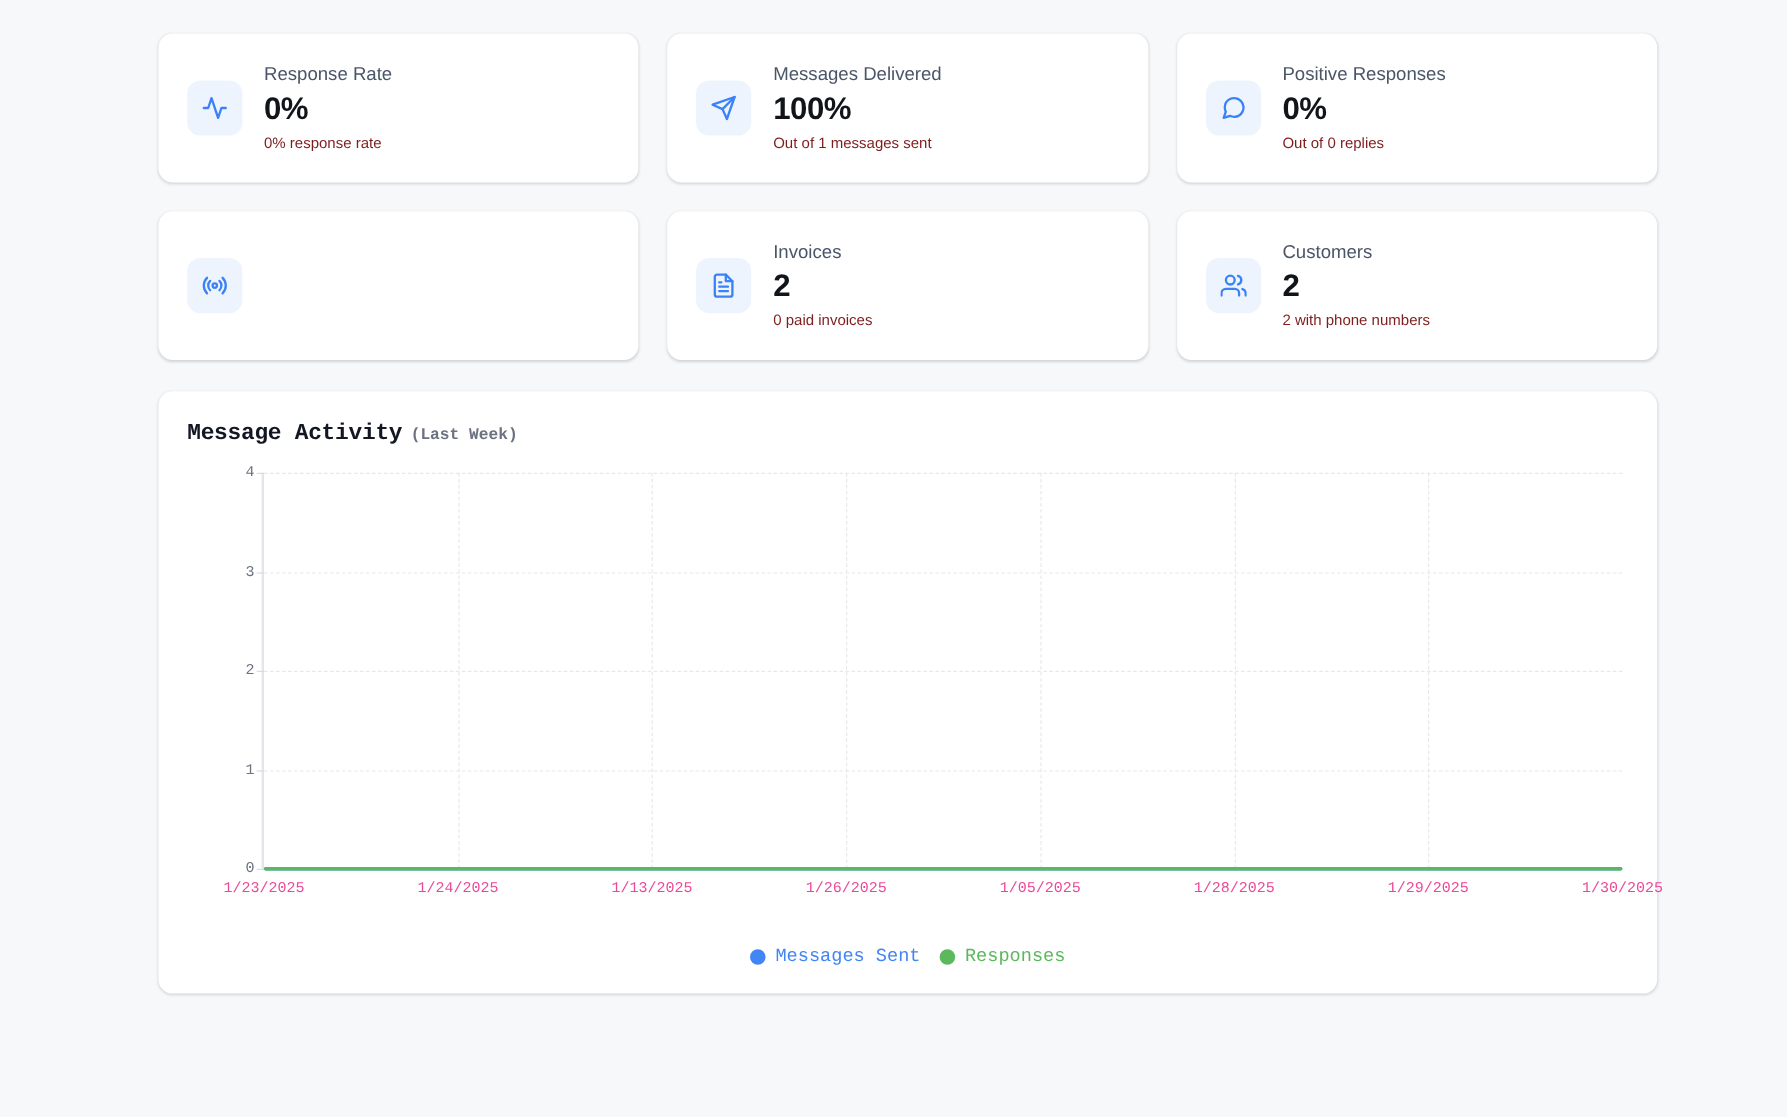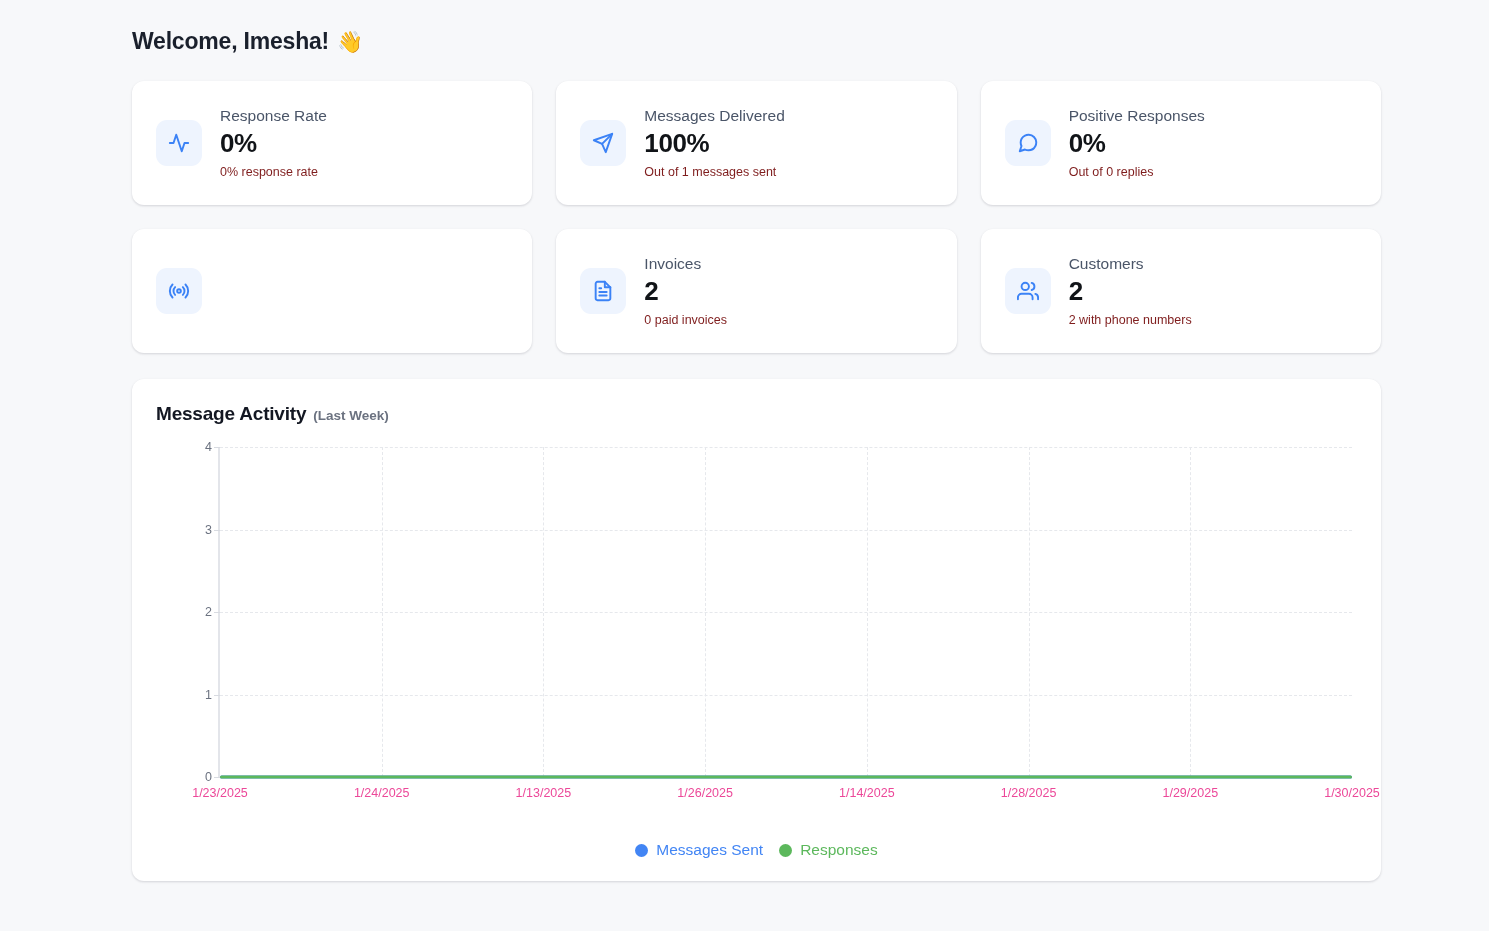--- a/index.html
+++ b/index.html
@@ -86,20 +86,21 @@
 
   
   .chart-card {
     margin-top: 26px;
     background: #ffffff;
     border-radius: 12px;
     box-shadow: 0 1px 3px rgba(16,24,40,0.10), 0 1px 2px rgba(16,24,40,0.06);
     height: 502px;
     padding: 24px 26px 18px 24px;
     position: relative;
+    font-family: Liberation Mono, monospace;
   }
 
   .chart-title {
     font-size: 19px;
     font-weight: bold;
     color: #131722;
     letter-spacing: -0.2px;
     display: flex;
     align-items: baseline;
     gap: 7px;
@@ -180,24 +181,20 @@
   }
   .legend-item { display: flex; align-items: center; gap: 8px; }
   .legend-dot { width: 13px; height: 13px; border-radius: 50%; }
   .legend-text { font-size: 15.5px; }
 </style>
 </head>
 <body>
 
 <div class="page">
 
-  <div class="greeting">
-    <span>Welcome, Imesha!</span>
-    <span class="wave">👋</span>
-  </div>
 
   <div class="stat-grid" id="stat-grid">
       <div class="stat-card">
         <div class="stat-icon">
           <svg width="22" height="22" viewBox="0 0 24 24" fill="none" stroke="#3b82f6" stroke-width="2.1" stroke-linecap="round" stroke-linejoin="round">
             <polyline points="22 12 18 12 15 21 9 3 6 12 2 12"></polyline>
           </svg>
         </div>
         <div class="stat-body">
           <div class="stat-label">Response Rate</div>
@@ -295,21 +292,21 @@
           <div class="ytick" style="top: 0%;">4</div>
           <div class="ytick-mark" style="top: 0%;"></div>
           <div class="xtick" style="left: 0%;">1/23/2025</div>
           <div class="vgrid" style="left: 14.2857%;"></div>
           <div class="xtick" style="left: 14.2857%;">1/24/2025</div>
           <div class="vgrid" style="left: 28.5714%;"></div>
           <div class="xtick" style="left: 28.5714%;">1/13/2025</div>
           <div class="vgrid" style="left: 42.8571%;"></div>
           <div class="xtick" style="left: 42.8571%;">1/26/2025</div>
           <div class="vgrid" style="left: 57.1429%;"></div>
-          <div class="xtick" style="left: 57.1429%;">1/14/2025</div>
+          <div class="xtick" style="left: 57.1429%;">1/05/2025</div>
           <div class="vgrid" style="left: 71.4286%;"></div>
           <div class="xtick" style="left: 71.4286%; text-align: center;">1/28/2025</div>
           <div class="vgrid" style="left: 85.7143%;"></div>
           <div class="xtick" style="left: 85.7143%;">1/29/2025</div>
           <div class="xtick" style="left: 100%;">1/30/2025</div>
           <div class="series-line" style="top: 100%; background: rgb(66, 133, 244); z-index: 2;"></div>
           <div class="series-line" style="top: 100%; background: rgb(92, 184, 92); z-index: 3;"></div>
         </div>
     </div>
 

